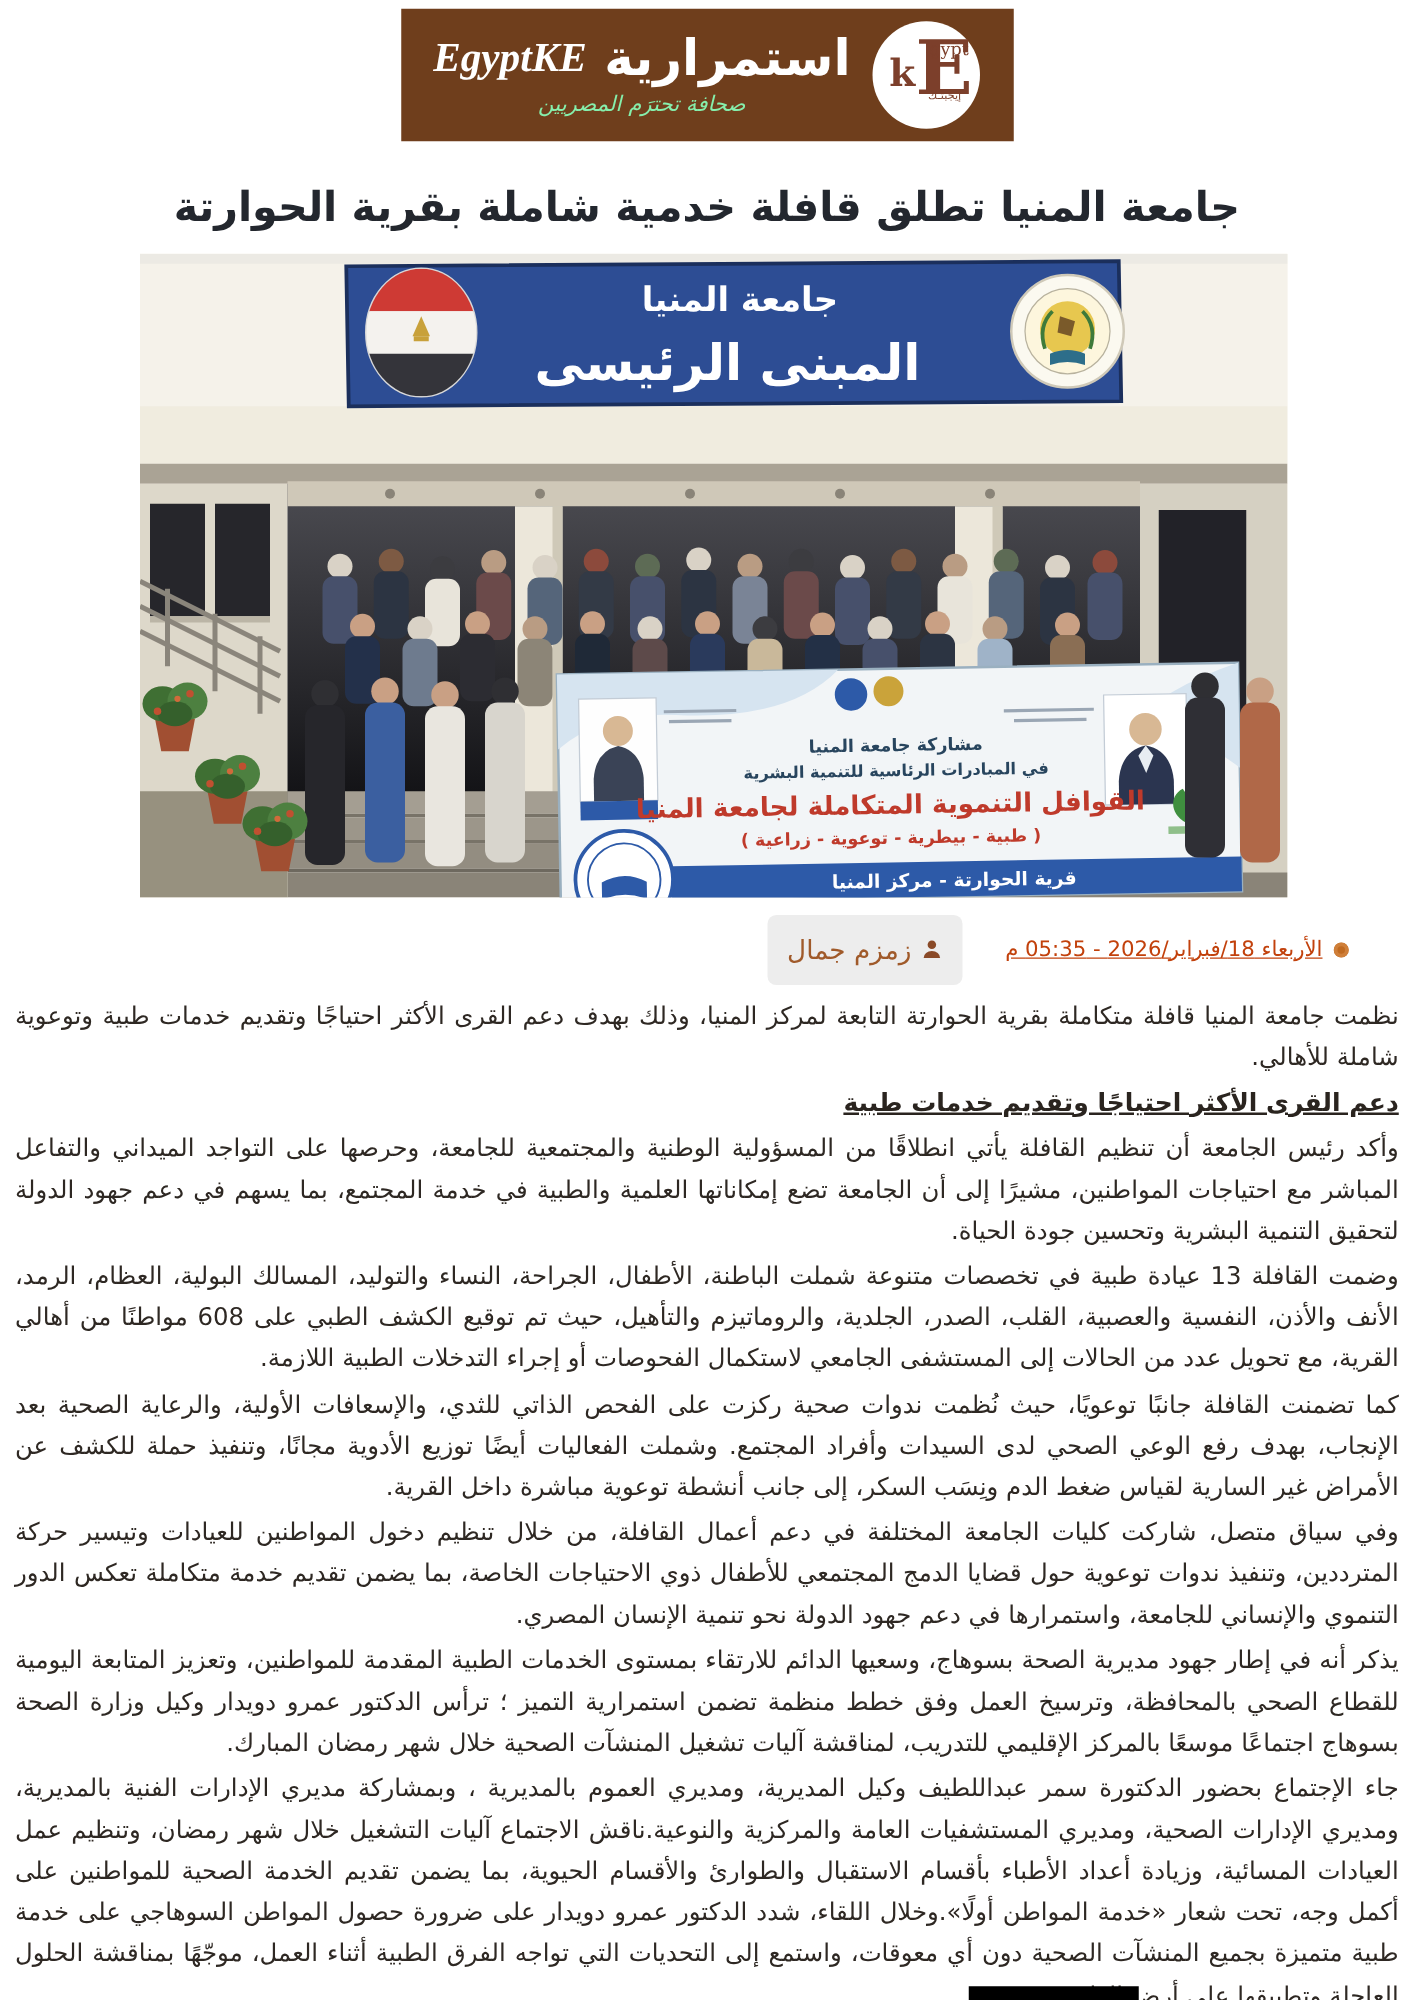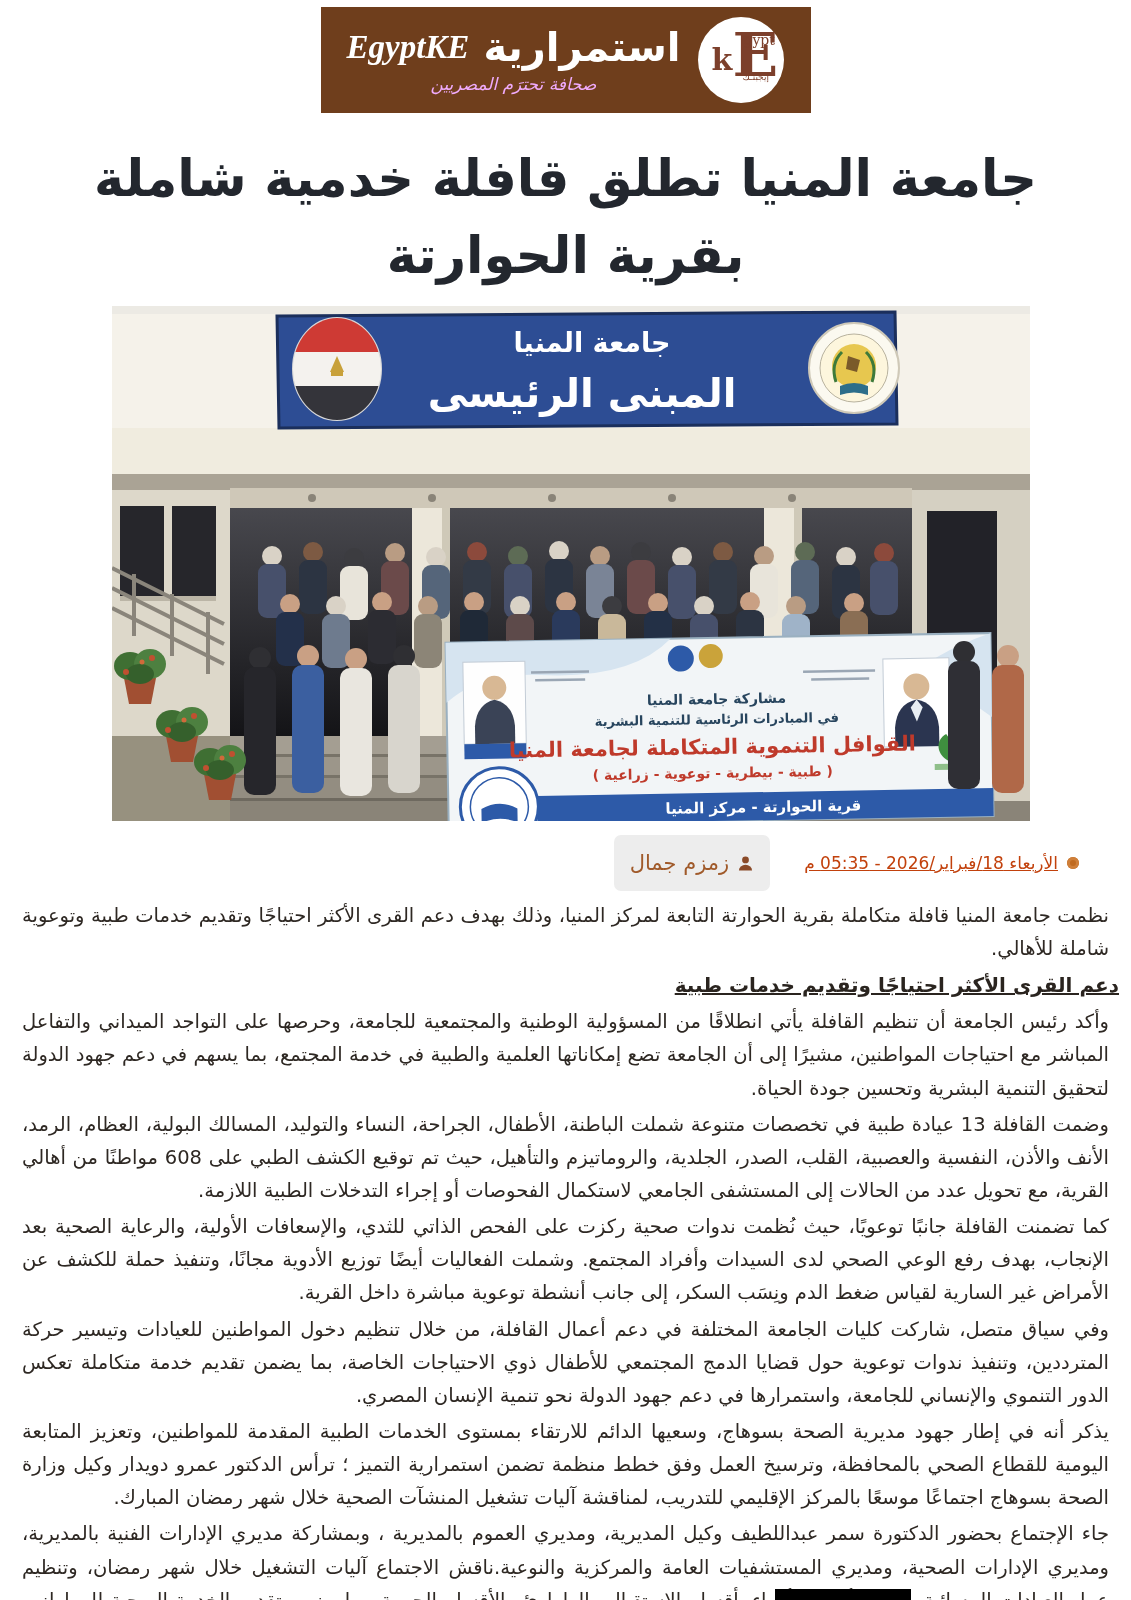--- a/index.html
+++ b/index.html
@@ -6,48 +6,48 @@
   .page{position:relative;width:1131px;height:1600px;background:#ffffff;overflow:hidden;
         font-family:"DejaVu Sans",sans-serif;}
 
   
   .masthead{width:490px;height:106px;margin:7px auto 0;background:#6F3E1C;
             display:flex;align-items:center;justify-content:center;gap:18px;color:#fff;}
   .brand-text{text-align:center;line-height:1;}
   .brand-row{display:flex;align-items:center;justify-content:center;gap:14px;direction:rtl;}
   .brand-arabic{font-size:40px;font-weight:bold;}
   .brand-latin{font-family:Liberation Serif, serif;font-style:italic;font-weight:bold;font-size:33px;}
-  .brand-tagline{font-size:17px;font-style:italic;margin-top:9px;color:#f0abfc;}
+  .brand-tagline{font-size:17px;font-style:italic;margin-top:9px;color:#86efac;}
   .logo-circle{position:relative;width:86px;height:86px;background:#fff;border-radius:50%;flex:0 0 auto;}
   .logo-circle span{position:absolute;color:#7c3f2b;font-family:"DejaVu Serif",serif;line-height:1;}
   .logo-k{left:13px;top:28px;font-size:30px;font-weight:bold;}
   .logo-E{left:34px;top:8px;font-size:60px;font-weight:bold;}
   .logo-gypt{left:45px;top:16px;font-size:14px;}
   .logo-ar{left:44px;top:56px;font-size:9px;color:#a0542f;font-family:"DejaVu Sans",sans-serif;}
 
   
   h1.headline{direction:rtl;text-align:center;margin:28px 55px 0;color:#23272e;
-              font-size:51px;line-height:1.5;font-weight:bold;}
+              font-size:33px;line-height:1.5;font-weight:bold;}
 
   
   svg.photo{display:block;margin:12px 101px 0 112px;background:#f5f2ea;}
 
   
   .byline{direction:rtl;display:flex;align-items:center;padding:0 52px;margin:14px 0 8px;gap:9px;}
   .byline .dot{width:12px;height:12px;border-radius:50%;background:#c06a20;
                box-shadow:inset 0 0 0 3px #cf7f39;flex:0 0 auto;}
   .byline .date{font-size:17px;color:#c2410c;text-decoration:underline;}
   .byline .sep{width:16px;}
   .author-chip{display:flex;align-items:center;gap:8px;background:#ededed;border-radius:7px;
                padding:16px 16px;}
   .author-name{font-size:21px;color:#a05a2a;}
 
   
   .body-text{direction:rtl;padding:0 12px;color:#2e2823;}
-  .body-text p{font-size:19.5px;line-height:1.7;text-align:justify;margin:0 10px 3px;}
+  .body-text p{font-size:19.5px;line-height:1.7;text-align:justify;margin:0 0 3px;}
   .body-text h2{font-size:20px;line-height:1.7;font-weight:bold;margin:1px 0 3px;color:#2a241f;text-decoration:underline;}
 
   
   .cut-bar{position:absolute;left:775px;top:1589px;width:136px;height:11px;background:#000;}
 </style>
 </head>
 <body>
 
 <div class="page">
 

